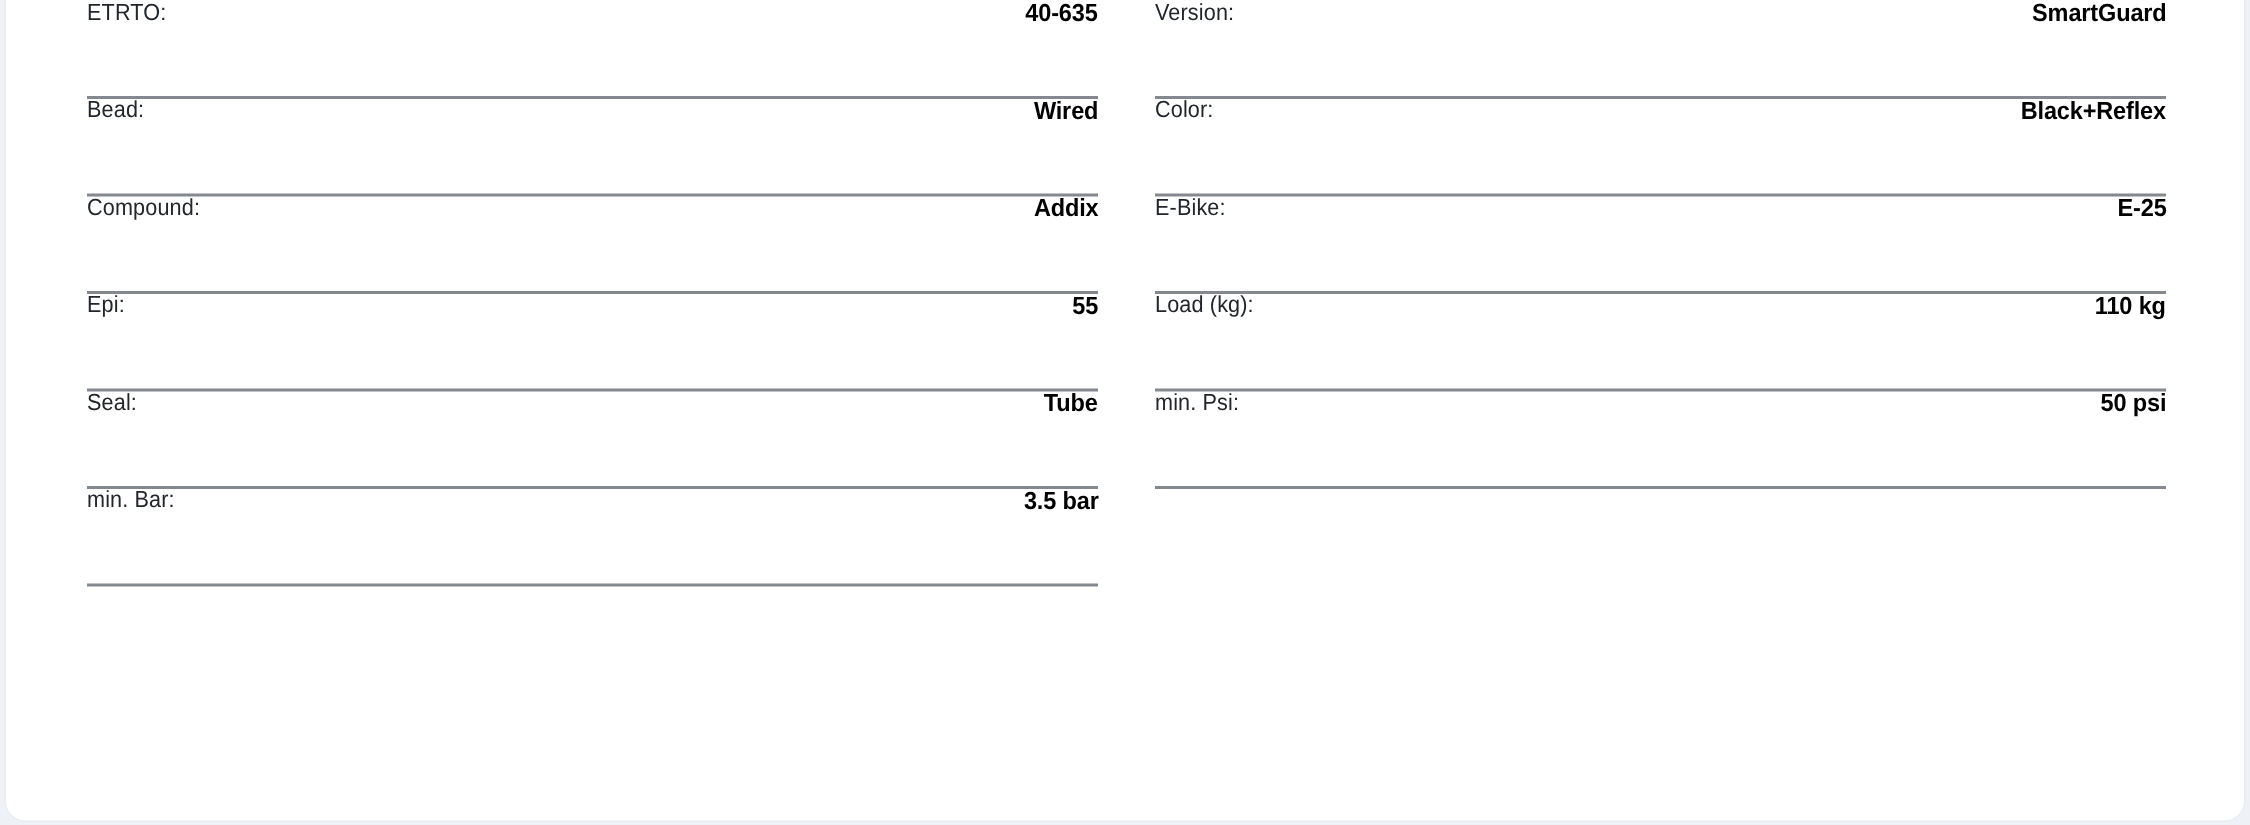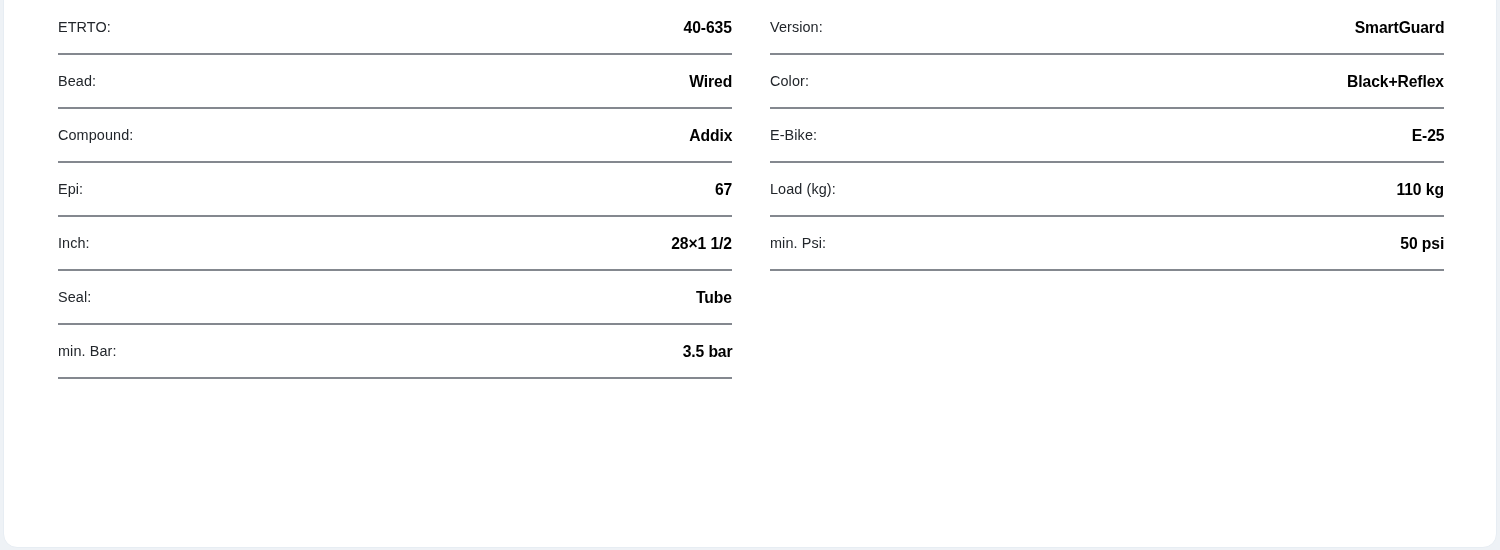--- a/index.html
+++ b/index.html
@@ -42,23 +42,23 @@
     flex: 0 0 50%;
     box-sizing: border-box;
     padding-top: 14px;
   }
 
   .spec-column.left  { padding-left: 54px; padding-right: 18px; }
   .spec-column.right { padding-left: 20px; padding-right: 52px; }
 
   .spec-row {
     position: relative;
-    height: 54px;
+    height: 65px;
     display: flex;
-    align-items: center;
+    align-items: flex-start;
     justify-content: space-between;
     box-sizing: border-box;
     border-bottom: 2px solid #84888f;
   }
 
   .spec-label {
     font-size: 15.5px;
     font-weight: 400;
     color: #22262b;
     letter-spacing: 0.1px;
@@ -94,25 +94,21 @@
       <div class="spec-row">
         <span class="spec-label">Bead:</span>
         <span class="spec-value">Wired</span>
       </div>
       <div class="spec-row">
         <span class="spec-label">Compound:</span>
         <span class="spec-value">Addix</span>
       </div>
       <div class="spec-row">
         <span class="spec-label">Epi:</span>
-        <span class="spec-value">67</span>
-      </div>
-      <div class="spec-row">
-        <span class="spec-label">Inch:</span>
-        <span class="spec-value">28×1 1/2</span>
+        <span class="spec-value">55</span>
       </div>
       <div class="spec-row">
         <span class="spec-label">Seal:</span>
         <span class="spec-value">Tube</span>
       </div>
       <div class="spec-row">
         <span class="spec-label">min. Bar:</span>
         <span class="spec-value">3.5 bar</span>
       </div>
     </div>

